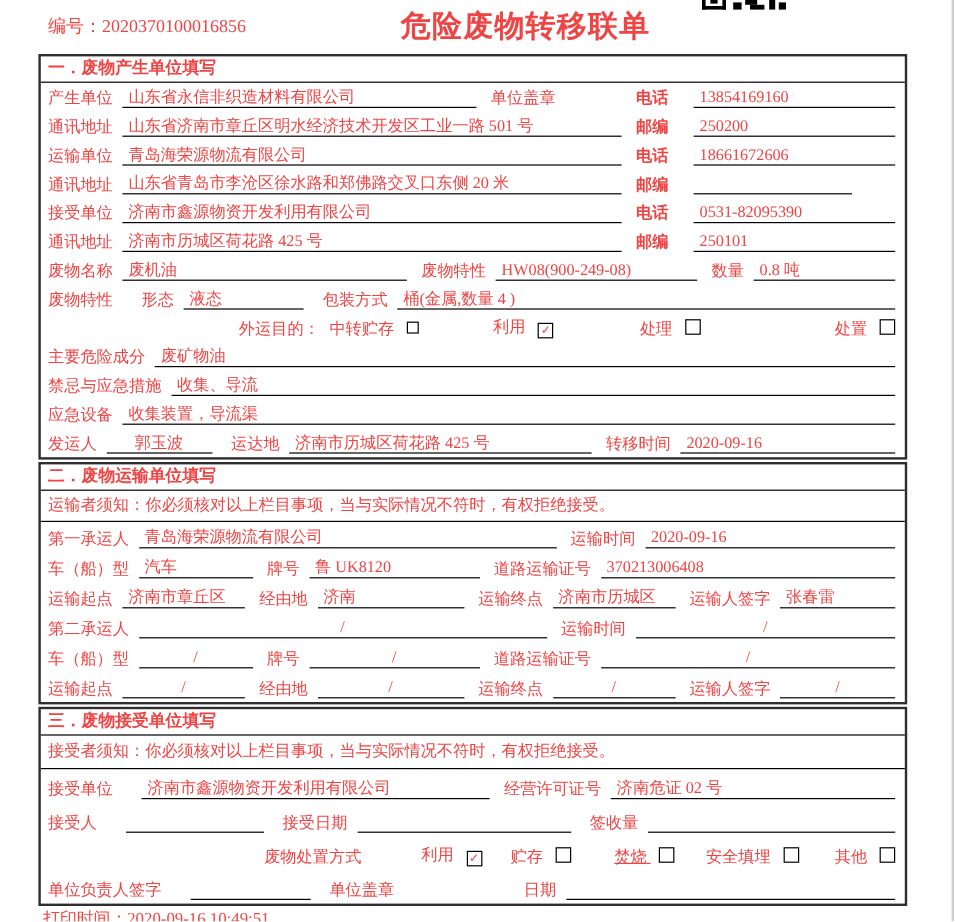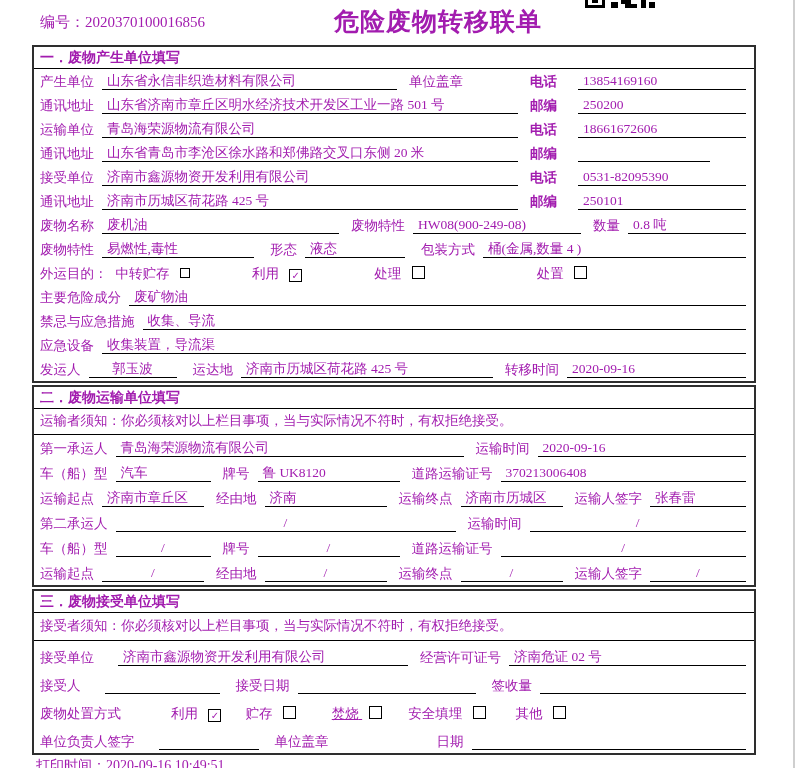--- a/index.html
+++ b/index.html
@@ -1,25 +1,25 @@
 <!DOCTYPE html>
 <html><head>
 <meta charset="utf-8">
 <style>
   html,body{margin:0;padding:0;background:#fff;}
   .page{position:relative;width:796px;height:768px;background:#fff;overflow:hidden;
-        font-family:"Liberation Serif","DejaVu Serif",serif;color:#a21caf;}
+        font-family:"Liberation Serif","DejaVu Serif",serif;color:#ef4444;}
   .right-edge{position:absolute;right:1px;top:0;width:2px;height:768px;background:#cfcfcf;}
   .serial{position:absolute;left:40px;top:13px;font-size:15px;white-space:nowrap;}
   .doc-title{position:absolute;left:334px;top:5px;font-size:25px;font-weight:bold;letter-spacing:1px;white-space:nowrap;text-align:right;}
   .qr{position:absolute;left:585px;top:0;}
   .content{position:absolute;left:32px;top:45px;width:724px;}
   .box{border:2px solid #2e2e2e;background:#fff;margin-bottom:2px;box-sizing:border-box;}
   .sec-h{font-weight:bold;font-size:14px;height:21px;line-height:21px;padding:0 6px;border-bottom:1px solid #000;}
-  .row{display:flex;align-items:flex-end;padding:0 8px 3px 6px;box-sizing:border-box;font-size:13.5px;}
+  .row{display:flex;align-items:flex-end;padding:0 8px 3px 6px;box-sizing:border-box;font-size:13.5px;justify-content:flex-end;}
   .r24{height:24px;}.r25{height:25px;}.r28{height:28px;}
   .notice{height:28px;line-height:26px;border-bottom:1px solid #000;padding:0 6px;font-size:13.5px;box-sizing:border-box;}
   .notice2{height:26px;line-height:24px;}
   .lbl{white-space:nowrap;margin-right:8px;line-height:17px;}
   .val{border-bottom:1px solid #000;line-height:16px;min-height:17px;padding:0 5px;white-space:nowrap;box-sizing:border-box;overflow:hidden;}
   .fx{flex:1;}
   .ctr{text-align:center;}
   .sp{flex:1;}
   .rg{display:flex;align-items:flex-end;width:216px;flex:none;margin-left:12px;}
   .rg .lbl{margin-right:21px;font-weight:bold;}
@@ -119,21 +119,20 @@
         <span class="lbl">废物名称</span>
         <span class="val" style="width:237px">废机油</span>
         <span class="lbl ml12">废物特性</span>
         <span class="val" style="width:168px">HW08(900-249-08)</span>
         <span class="lbl ml12">数量</span>
         <span class="val fx">0.8 吨</span>
       </div>
 
       <div class="row r24">
         <span class="lbl">废物特性</span>
-        <span class="val" style="width:152px">易燃性,毒性</span>
         <span class="lbl ml16">形态</span>
         <span class="val" style="width:100px">液态</span>
         <span class="lbl ml16">包装方式</span>
         <span class="val fx">桶(金属,数量 4 )</span>
       </div>
 
       <div class="row r24">
         <span class="lbl">外运目的：</span>
         <span class="opt">
           <span>中转贮存</span>

